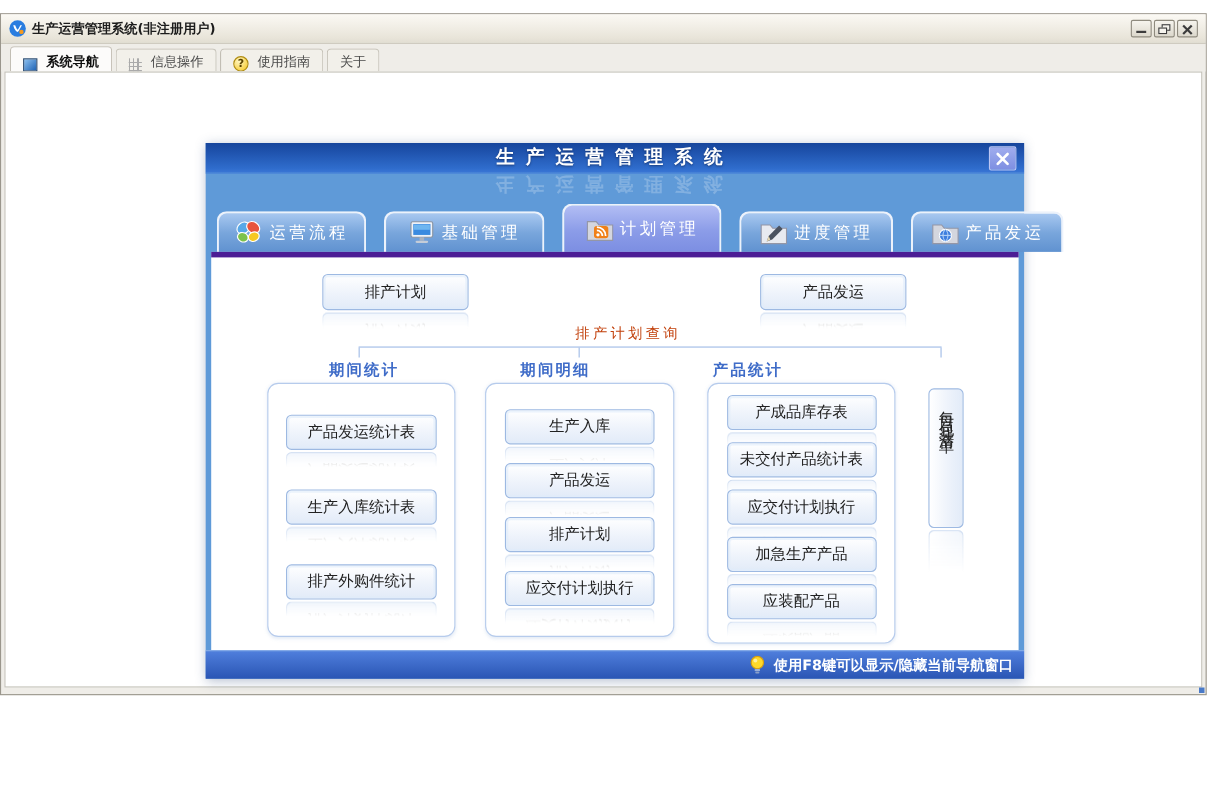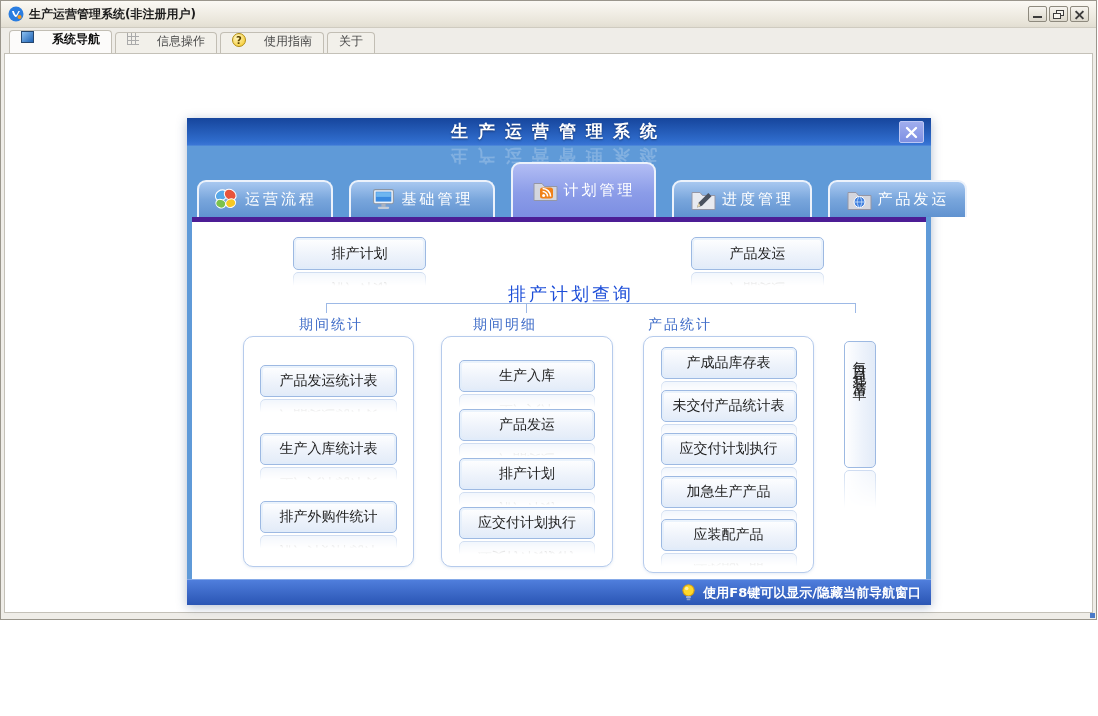--- a/index.html
+++ b/index.html
@@ -1,40 +1,40 @@
 <!DOCTYPE html>
 <html><head>
 <meta charset="utf-8">
 <style>
   * { margin:0; padding:0; box-sizing:border-box; }
   html,body { width:1098px; height:716px; background:#ffffff;
     font-family:"DejaVu Sans","Liberation Sans",sans-serif; overflow:hidden; }
   body { position:relative; }
 
   
-  .app-window { position:absolute; left:0; top:0; width:1097px; height:620px;
+  .app-window { position:absolute; left:0; top:12px; width:1097px; height:620px;
     background:#efede8; border:1px solid #9a968c; }
 
   .titlebar { height:27px; display:flex; align-items:center; padding:0 5px;
     background:linear-gradient(#fbf9f4,#e9e5da 80%,#e2ded2);
     border-bottom:1px solid #cfcbc0; }
   .app-icon { width:16px; height:16px; margin:0 5px 0 2px; }
   .titlebar-text { font-size:12px; font-weight:bold; color:#1c1c1c; }
   .win-controls { margin-left:auto; display:flex; gap:2px; padding-right:2px; }
   .win-btn { width:19px; height:16px; border:1px solid #8e8a7e; border-radius:2px;
     background:linear-gradient(#f6f4ee,#dcd8cc); position:relative; cursor:default; }
   .glyph-min { position:absolute; left:4px; bottom:3px; width:9px; height:2px; background:#3c3c3c; }
   .glyph-restore-a { position:absolute; left:6px; top:3px; width:8px; height:6px; border:1px solid #3c3c3c; background:#f6f4ee; }
   .glyph-restore-b { position:absolute; left:3px; top:6px; width:8px; height:6px; border:1px solid #3c3c3c; background:#f6f4ee; }
   .glyph-x-a,.glyph-x-b { position:absolute; left:3px; top:7px; width:11px; height:2px; background:#3c3c3c; }
   .glyph-x-a { transform:rotate(45deg); } .glyph-x-b { transform:rotate(-45deg); }
 
   .main-tabbar { height:25px; background:#efede8; display:flex; align-items:flex-end;
     padding-left:8px; gap:3px; }
-  .main-tab { height:21px; display:flex; align-items:flex-start; gap:18px; padding:0 11px;
+  .main-tab { height:21px; display:flex; align-items:flex-end; gap:8px; padding:0 11px;
     border:1px solid #c2beb4; border-bottom:none; border-radius:4px 4px 0 0;
     background:#f2f0ea; font-size:12px; color:#4a4a4a; }
   .main-tab.active { height:23px; background:#fcfbfa; font-weight:bold; color:#101010; }
   .icon-navsq { width:13px; height:12px; background:linear-gradient(135deg,#8cc0f0,#1e62b4);
     border:1px solid #26476e; }
   .icon-grid { width:12px; height:12px;
     background:repeating-linear-gradient(0deg,#aaa 0 1px,transparent 1px 4px),
                repeating-linear-gradient(90deg,#aaa 0 1px,transparent 1px 4px); }
   .icon-help { width:14px; height:14px; border-radius:50%;
     background:radial-gradient(circle at 35% 30%,#fff6c0,#f6c61e);
@@ -62,41 +62,41 @@
   .tab-band { position:absolute; top:28px; left:0; right:0; height:71px; }
   .title-reflection { position:absolute; top:-2px; width:100%; text-align:center;
     color:#fff; opacity:.22; transform:scaleY(-1); font-weight:bold; font-size:17px;
     letter-spacing:10px; pointer-events:none; }
   .dialog-tabs { position:absolute; bottom:0; left:10px; display:flex;
     align-items:flex-end; gap:16px; }
   .dtab { height:37px; display:flex; align-items:center; justify-content:center; gap:6px;
     border:2px solid #ecf2fb; border-bottom:none; border-radius:9px 9px 0 0;
     background:linear-gradient(#a8c8f0 0%,#79a6dc 50%,#6092d0 100%);
     color:#fff; font-size:15px; letter-spacing:3px; }
-  .dtab.active { height:55px;
+  .dtab.active { height:44px;
     background:linear-gradient(#b2bdf4 0%,#8b9ce8 55%,#7c8ee2 100%); }
 
   .dialog-body { position:absolute; left:5px; right:5px; top:99px; height:362px;
     background:#ffffff; border-top:5px solid #4c1d95; }
 
   .tool-btn { position:absolute; height:33px;
     background:linear-gradient(#ffffff,#eef3fb 55%,#e2ebf8);
     border:1px solid #9db9e2; border-radius:5px; font-size:14px; color:#222;
     display:flex; align-items:center; justify-content:center;
     box-shadow:inset 0 0 0 2px rgba(224,236,250,.65);
     -webkit-box-reflect:below 2px linear-gradient(to bottom,transparent 58%,rgba(255,255,255,.5)); }
 
   .query-label { position:absolute; left:0; right:0; top:60px; text-align:center;
-    font-size:18px; color:#1d4ed8; letter-spacing:3px;margin-left:24px; }
+    font-size:13px; color:#c2410c; letter-spacing:3px;margin-left:24px; }
   .bracket { position:absolute; left:134px; top:81px; width:530px; height:9px;
     border-top:1px solid #9db9e6; }
   .tick { position:absolute; top:0; width:1px; height:9px; background:#9db9e6; }
   .tick.t1 { left:0; } .tick.t2 { left:200px; } .tick.t3 { left:529px; }
 
-  .col-label { position:absolute; top:94px; font-size:14px; font-weight:normal;
+  .col-label { position:absolute; top:94px; font-size:14px; font-weight:bold;
     color:#3f6cc8; letter-spacing:2px; }
   .col-label.c1 { left:107px; } .col-label.c2 { left:281px; } .col-label.c3 { left:456px; }
 
   .panel { position:absolute; top:114px; background:#fff; border:1px solid #b6cbec;
     border-radius:10px; display:flex; flex-direction:column; align-items:center;
     box-shadow:0 1px 3px rgba(150,180,220,.25); }
   .panel.p1 { left:51px;  width:171px; height:231px; padding-top:28px; gap:36px; }
   .panel.p2 { left:249px; width:172px; height:231px; padding-top:23px; gap:17px; }
   .panel.p3 { left:451px; width:171px; height:237px; padding-top:10px; gap:11px; }
   .panel-btn { position:static; width:137px; height:32px; flex:none; }

